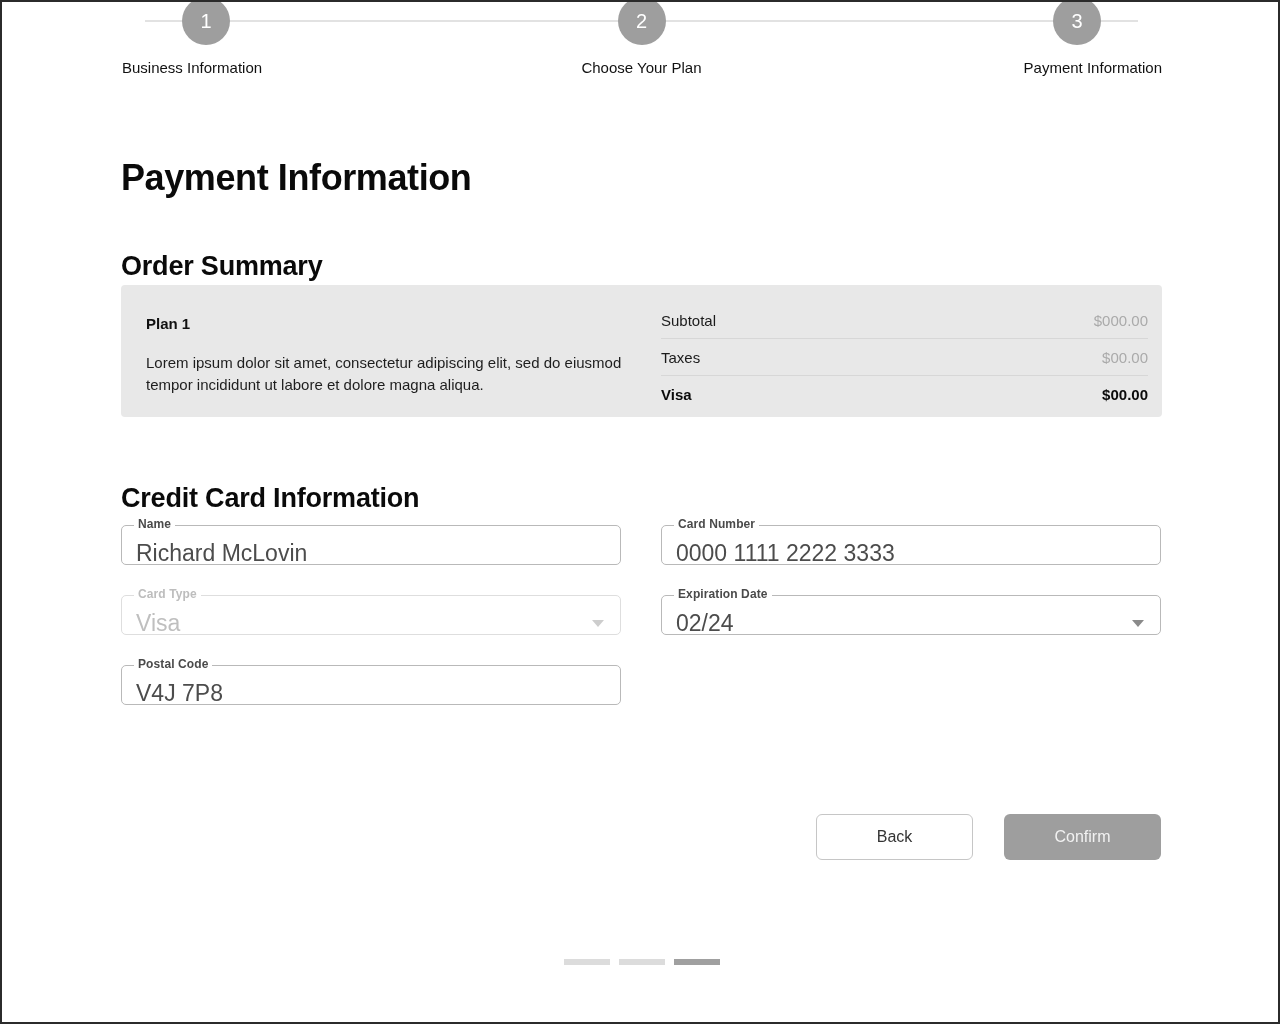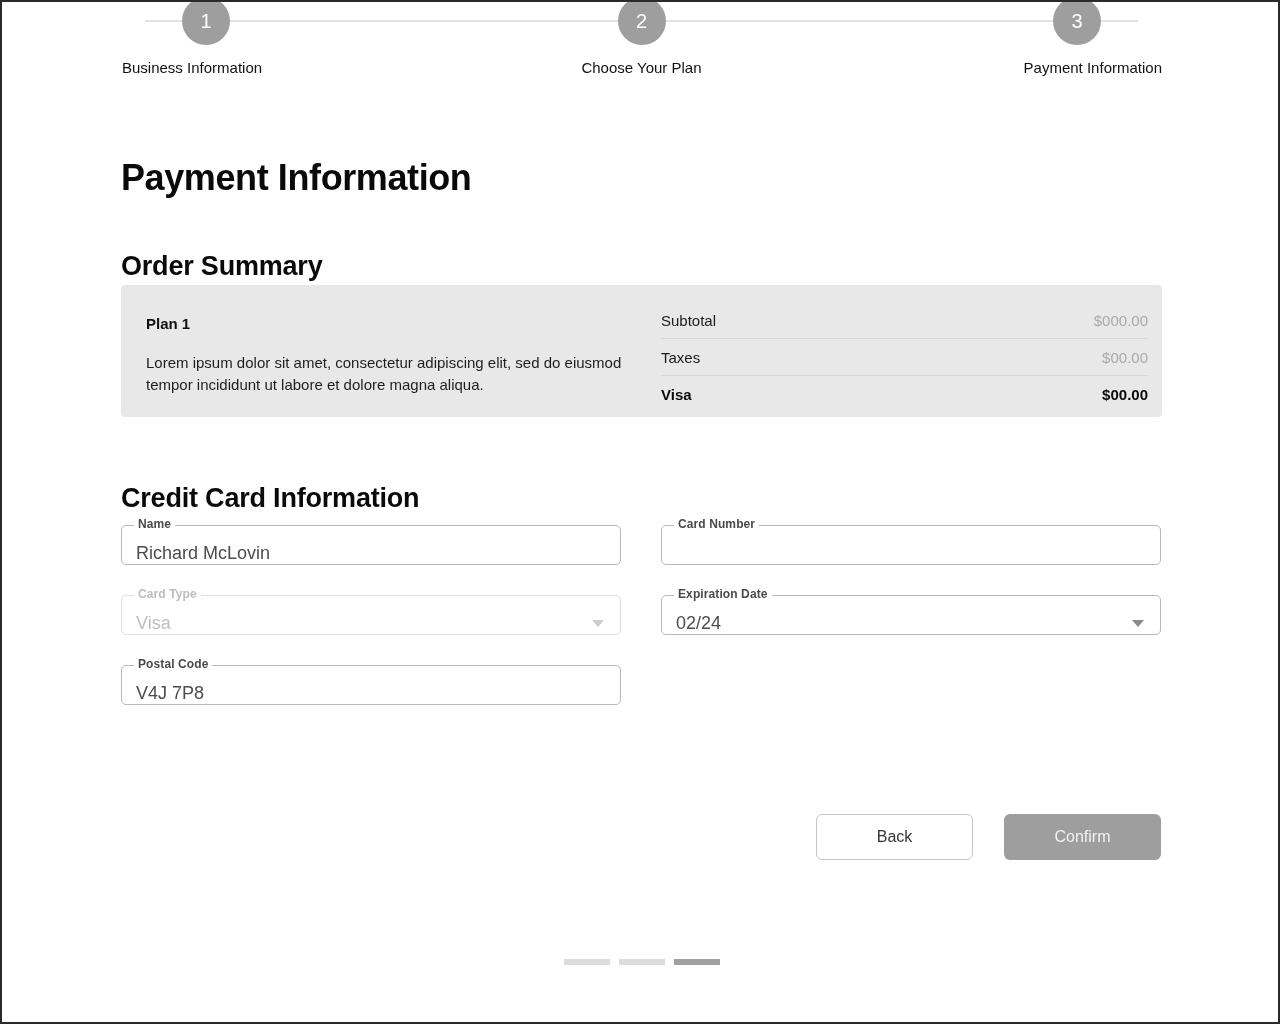--- a/index.html
+++ b/index.html
@@ -175,21 +175,21 @@
     padding: 0 4px;
     line-height: 14px;
     letter-spacing: 0.1px;
   }
   .field .value {
     position: absolute;
     left: 15px;
     top: 0;
     height: 56px;
     line-height: 56px;
-    font-size: 18px;
+    font-size: 23px;
     color: #4c4c4c;
     background: transparent;
     border: 0;
     outline: none;
     width: 430px;
     font-family: "Liberation Sans", sans-serif;
     padding: 0;
   }
   .field .caret {
     position: absolute;
@@ -306,20 +306,21 @@
 
     <div class="form-row">
       <div class="field">
         <div class="frame"></div>
         <span class="lbl">Name</span>
         <input class="value" readonly="" value="Richard McLovin" style="">
       </div>
       <div class="field">
         <div class="frame"></div>
         <span class="lbl">Card Number</span>
+        <input class="value" readonly="" value="0000 1111 2222 3333" style="">
       </div>
     </div>
 
     <div class="form-row">
       <div class="field disabled">
         <div class="frame"></div>
         <span class="lbl">Card Type</span>
         <input class="value" readonly="" disabled="" value="Visa" style="">
         <span class="caret"></span>
       </div>

